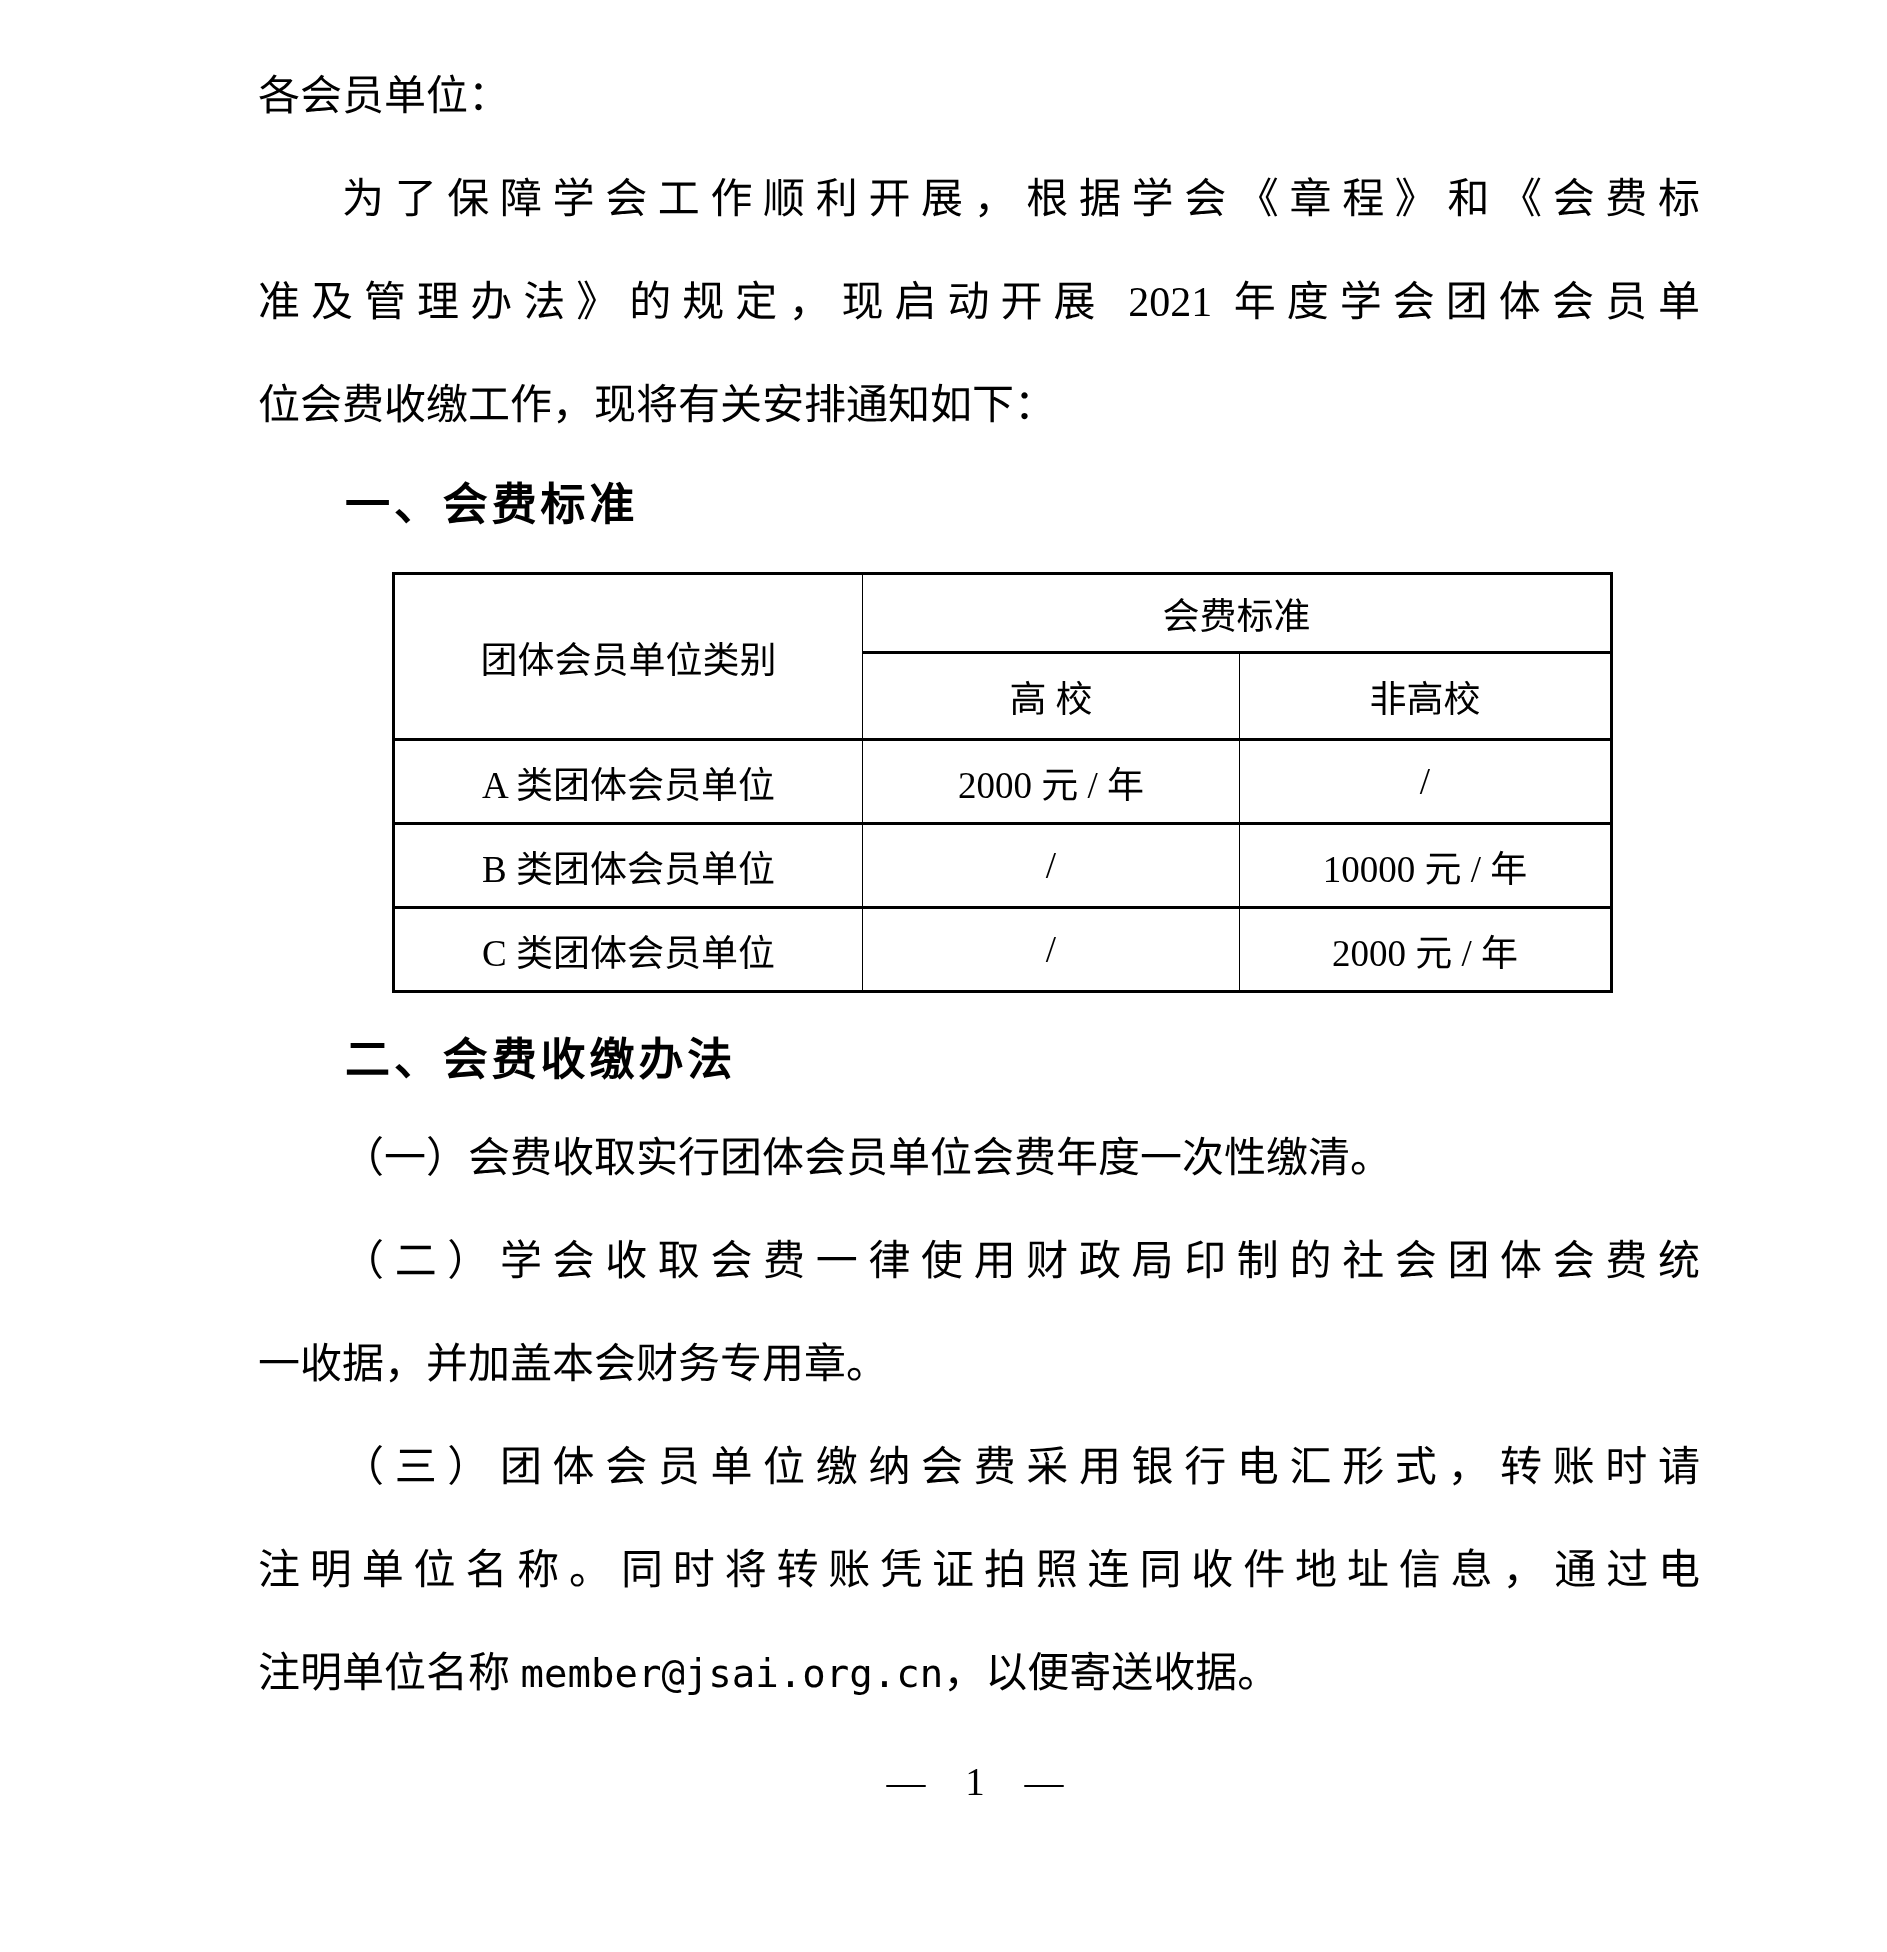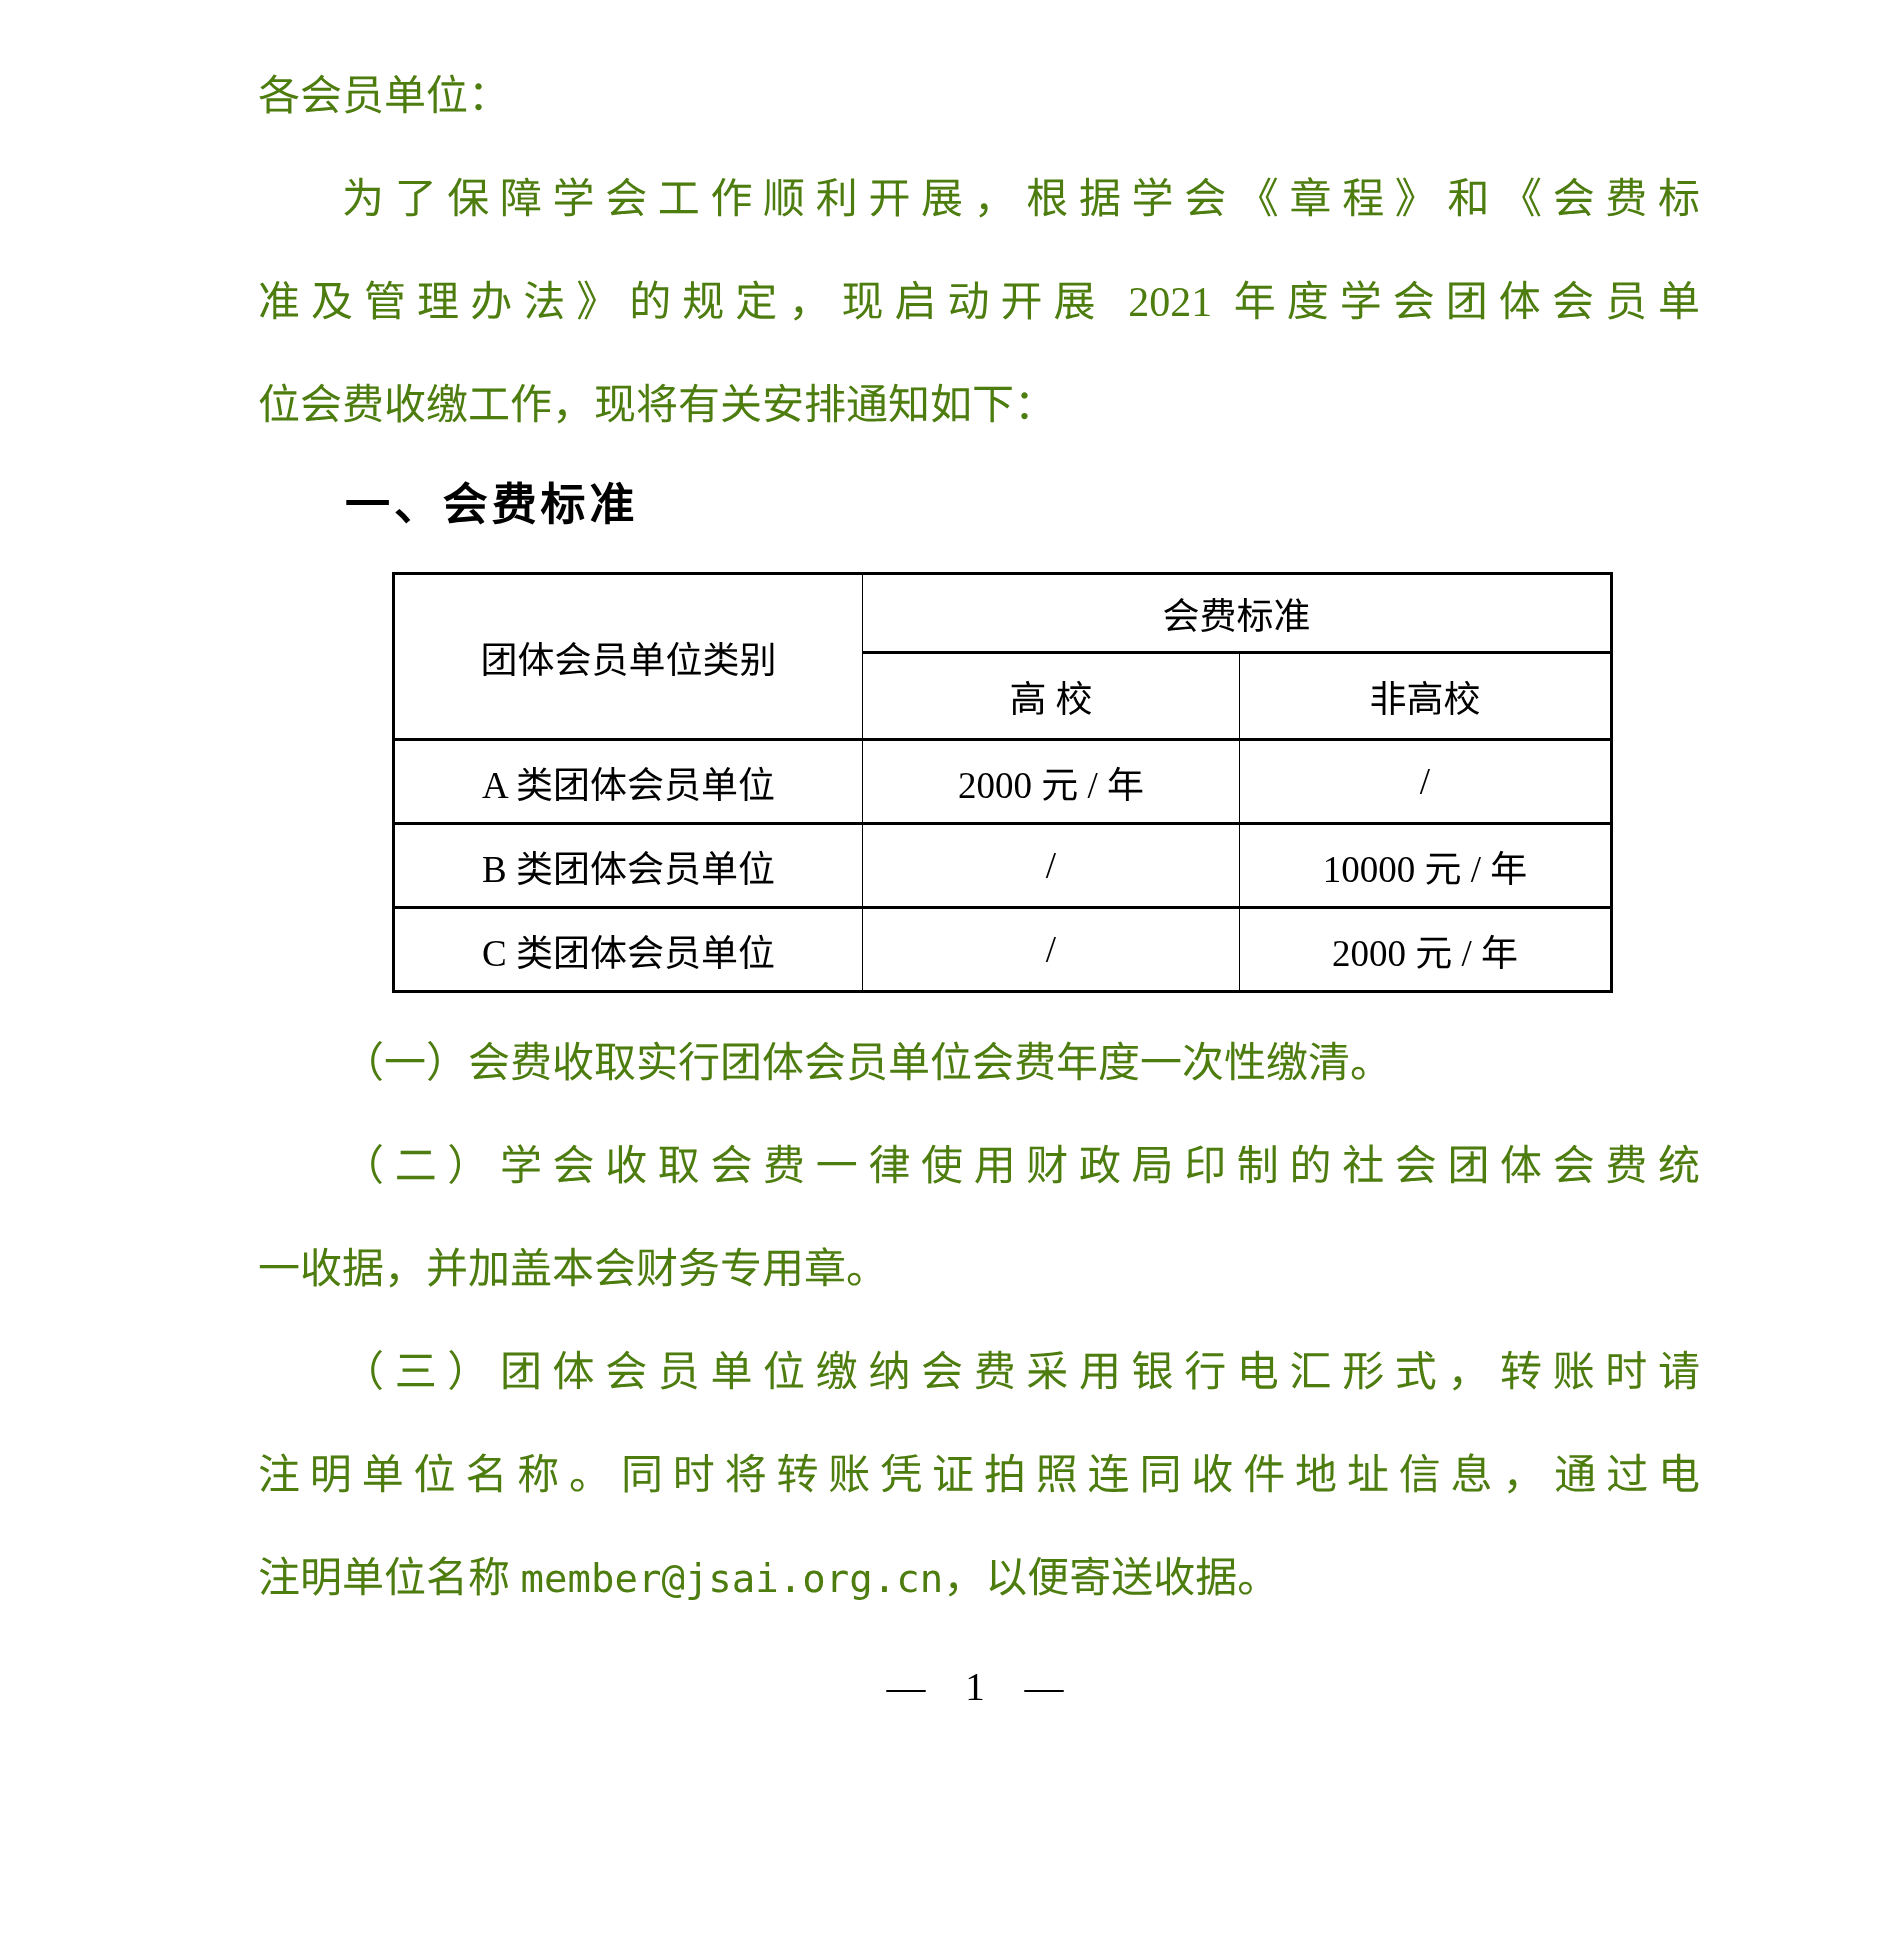--- a/index.html
+++ b/index.html
@@ -16,21 +16,21 @@
     overflow: hidden;
   }
   .content {
     padding: 45px 187px 0 258px; 
   }
   
   .line {
     font-size: 42px;
     line-height: 103px;
     white-space: nowrap;
-    color: #4d7c0f;
+    color: #000000;
   }
   .indent { text-indent: 2em; }
   .stretch {
     white-space: normal;
     text-align: justify;
     text-align-last: justify;
   }
   
   .heading {
     font-family: "Liberation Sans", "DejaVu Sans", sans-serif;
@@ -118,20 +118,21 @@
           <td>10000 元 / 年</td>
         </tr>
         <tr class="body-row">
           <td>C 类团体会员单位</td>
           <td>/</td>
           <td>2000 元 / 年</td>
         </tr>
       </tbody>
     </table>
 
+    <h2 class="heading">二、会费收缴办法</h2>
 
     <p class="line indent">（一）会费收取实行团体会员单位会费年度一次性缴清。</p>
     <p class="line indent stretch">（二）学会收取会费一律使用财政局印制的社会团体会费统</p>
     <p class="line">一收据，并加盖本会财务专用章。</p>
     <p class="line indent stretch">（三）团体会员单位缴纳会费采用银行电汇形式，转账时请</p>
     <p class="line stretch">注明单位名称。同时将转账凭证拍照连同收件地址信息，通过电</p>
     <p class="line"><span>注明单位名称 </span><span class="email">member@jsai.org.cn</span><span>，以便寄送收据。</span></p>
 
     <div class="footer">— 1 —</div>
 

